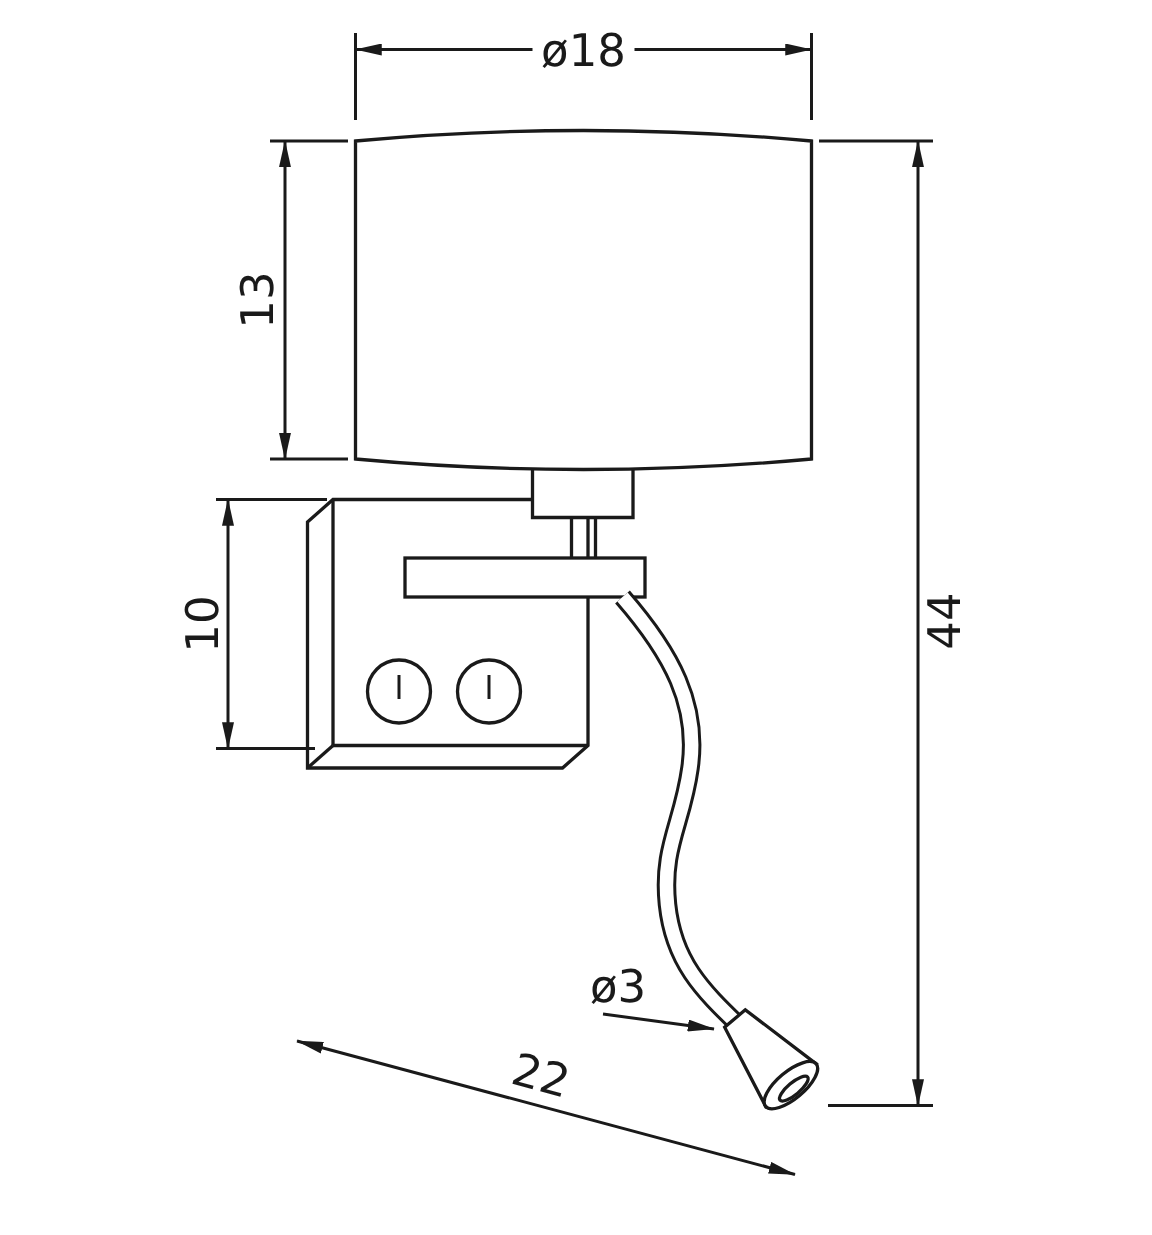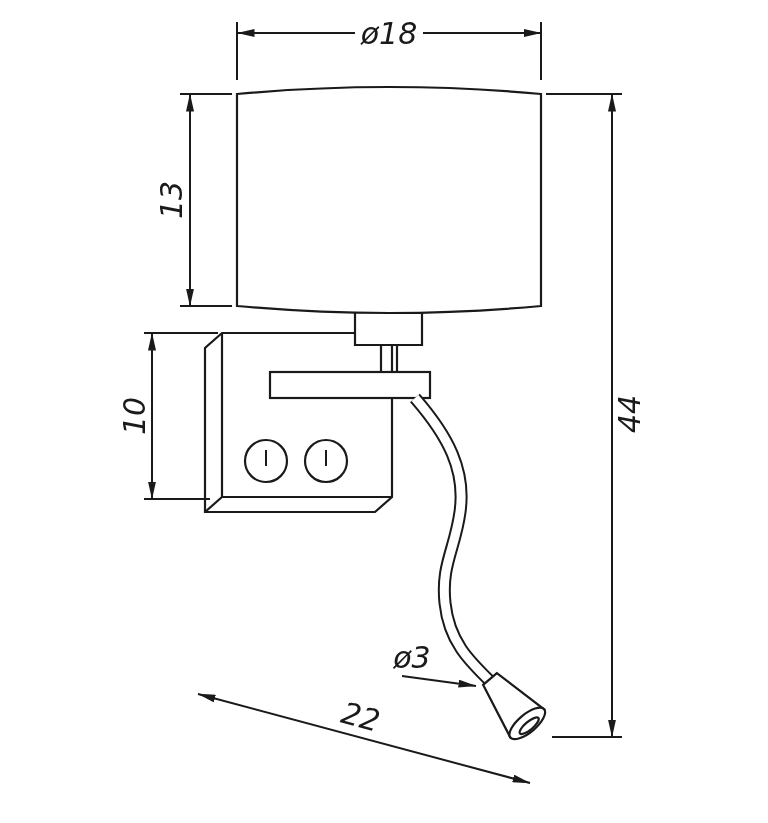--- a/index.html
+++ b/index.html
@@ -7,21 +7,20 @@
     padding: 0;
     background: #ffffff;
   }
   .stage {
     position: relative;
     width: 768px;
     height: 823px;
     background: #ffffff;
     overflow: hidden;
     font-family: "DejaVu Sans", "Liberation Sans", sans-serif;
-    font-style: italic;
   }
   svg { display: block; }
   .ln {
     stroke: #1a1a1a;
     stroke-width: 2;
     fill: none;
     stroke-linecap: butt;
   }
   .obj {
     stroke: #1a1a1a;

